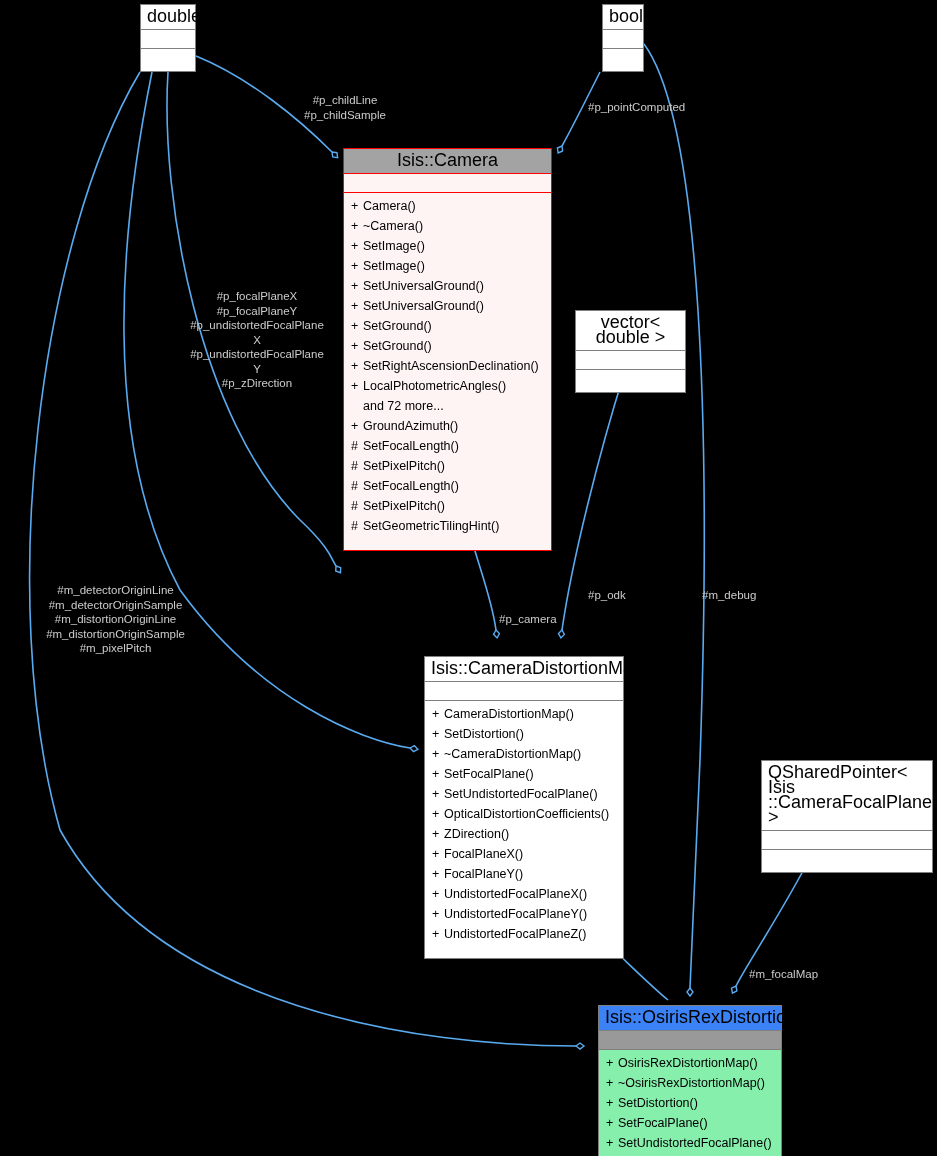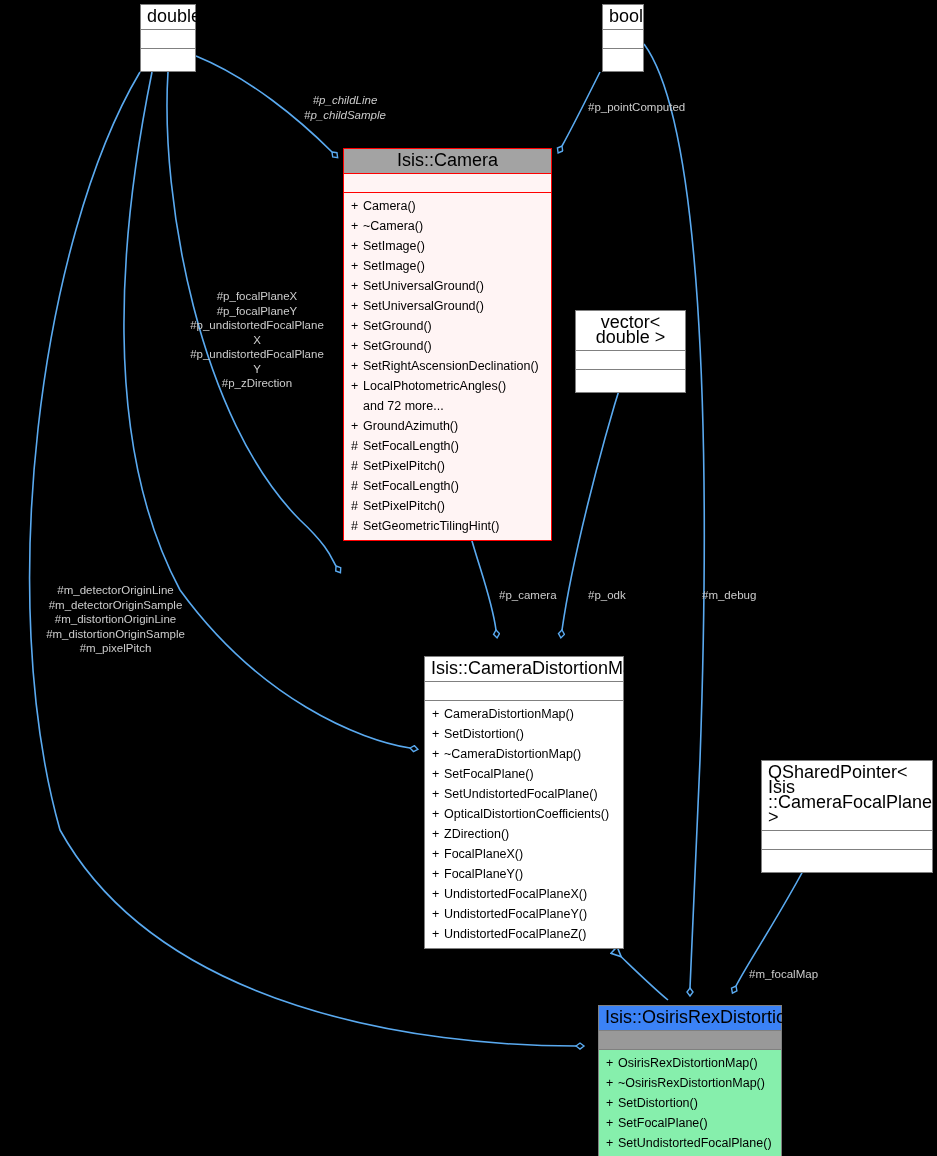--- a/index.html
+++ b/index.html
@@ -16,21 +16,21 @@
   .umlbox{position:absolute;box-sizing:border-box;}
   .umlbox .title{
     text-align:center;
     font-size:18px;
     color:#000;
     padding:4px 6px 5px 6px;
     line-height:15px;
     box-sizing:border-box;
   }
   .umlbox .attrs{box-sizing:border-box;}
-  .umlbox .ops{box-sizing:border-box;padding:3px 0 4px 0;}
+  .umlbox .ops{box-sizing:border-box;padding:3px 0 14px 0;}
   .umlbox .row{
     font-size:12.5px;
     color:#000;
     line-height:20px;
     padding:0 6px 0 7px;
     white-space:nowrap;
   }
   .umlbox .row .vis{display:inline-block;width:12px;}
 
   
@@ -176,40 +176,40 @@
     <div class="attrs"></div>
     <div class="ops">
         <div class="row"><span class="vis">+</span><span>OsirisRexDistortionMap()</span></div>
         <div class="row"><span class="vis">+</span><span>~OsirisRexDistortionMap()</span></div>
         <div class="row"><span class="vis">+</span><span>SetDistortion()</span></div>
         <div class="row"><span class="vis">+</span><span>SetFocalPlane()</span></div>
         <div class="row"><span class="vis">+</span><span>SetUndistortedFocalPlane()</span></div>
       </div>
   </div>
 
-  <div class="elabel" style="left:284px;top:93px;width:122px;font-style:italic;">#p_childLine
+  <div class="elabel" style="left:284px;top:93px;width:122px;">#p_childLine
 #p_childSample</div>
 
   <div class="elabel" style="left:588px;top:100px;width:120px;text-align:left;">#p_pointComputed</div>
 
   <div class="elabel" style="left:172px;top:289px;width:170px;">#p_focalPlaneX
 #p_focalPlaneY
 #p_undistortedFocalPlane
 X
 #p_undistortedFocalPlane
 Y
 #p_zDirection</div>
 
   <div class="elabel" style="left:18px;top:583px;width:195px;">#m_detectorOriginLine
 #m_detectorOriginSample
 #m_distortionOriginLine
 #m_distortionOriginSample
 #m_pixelPitch</div>
 
-  <div class="elabel" style="left:499px;top:588px;width:70px;text-align:left;">#p_camera</div>
+  <div class="elabel" style="left:499px;top:612px;width:70px;text-align:left;">#p_camera</div>
 
   <div class="elabel" style="left:588px;top:588px;width:60px;text-align:left;">#p_odk</div>
 
   <div class="elabel" style="left:702px;top:588px;width:70px;text-align:left;">#m_debug</div>
 
   <div class="elabel" style="left:749px;top:967px;width:90px;text-align:left;">#m_focalMap</div>
 
 </div>
 
 </body></html>

